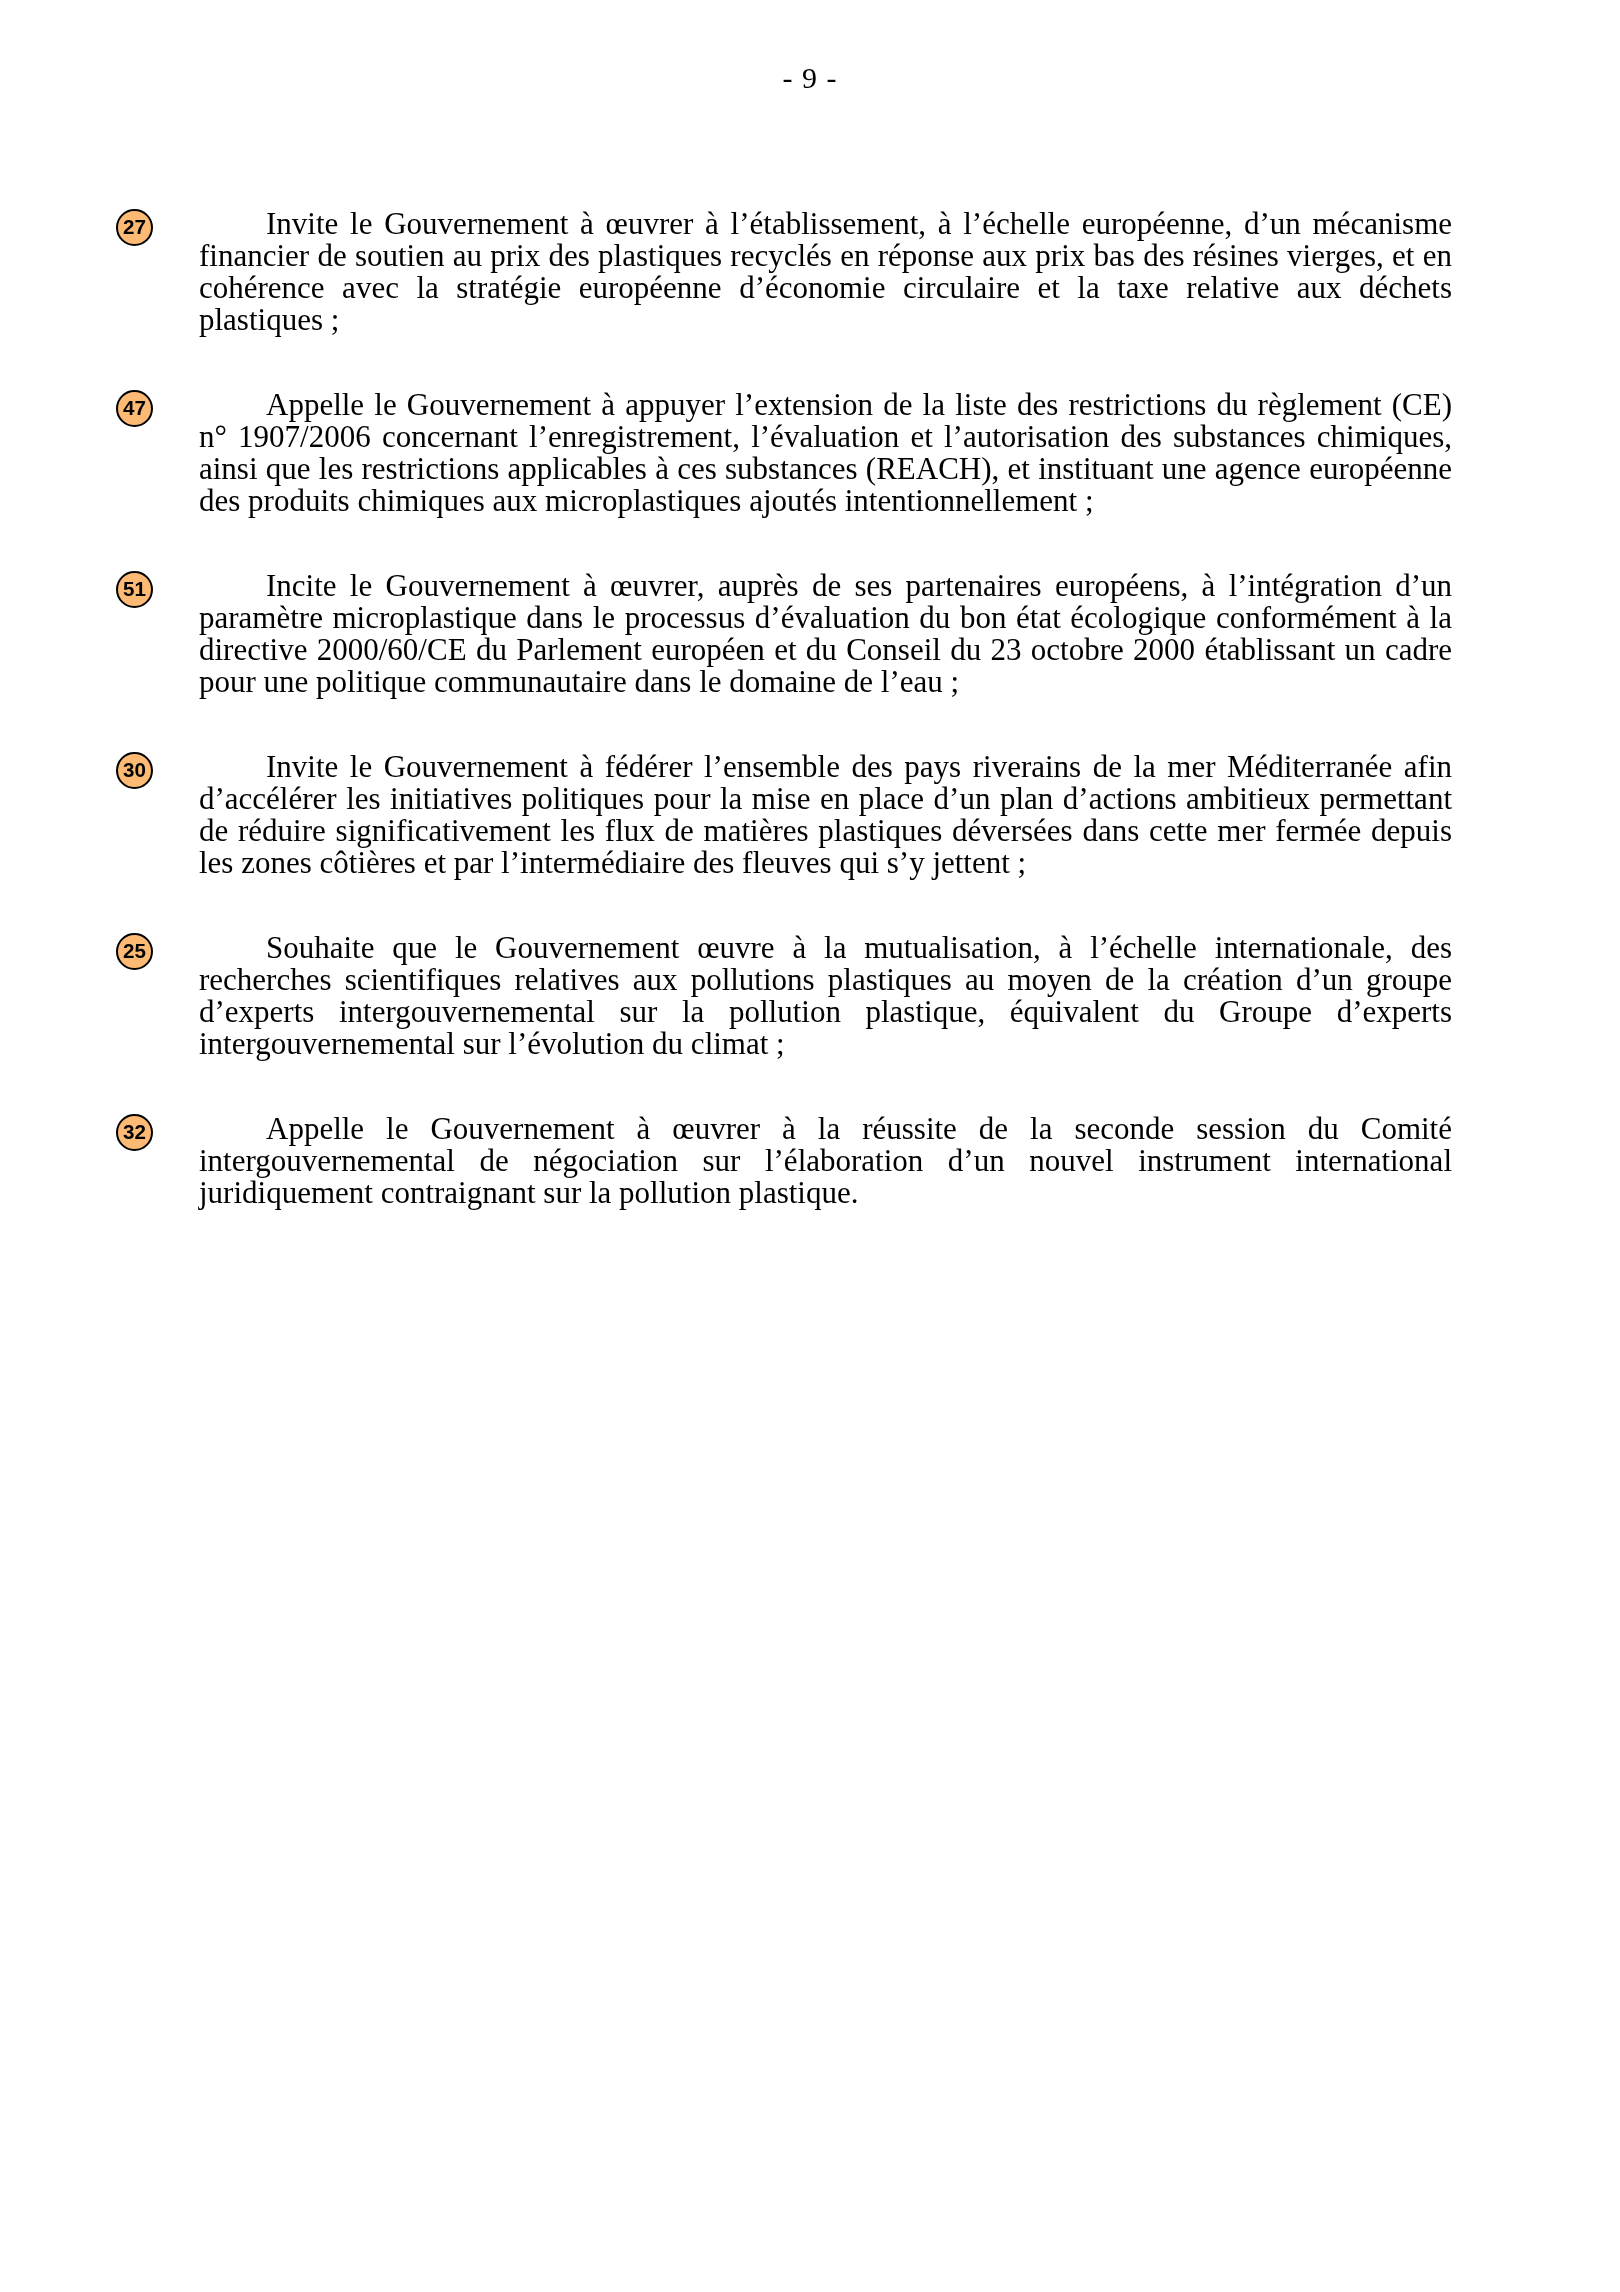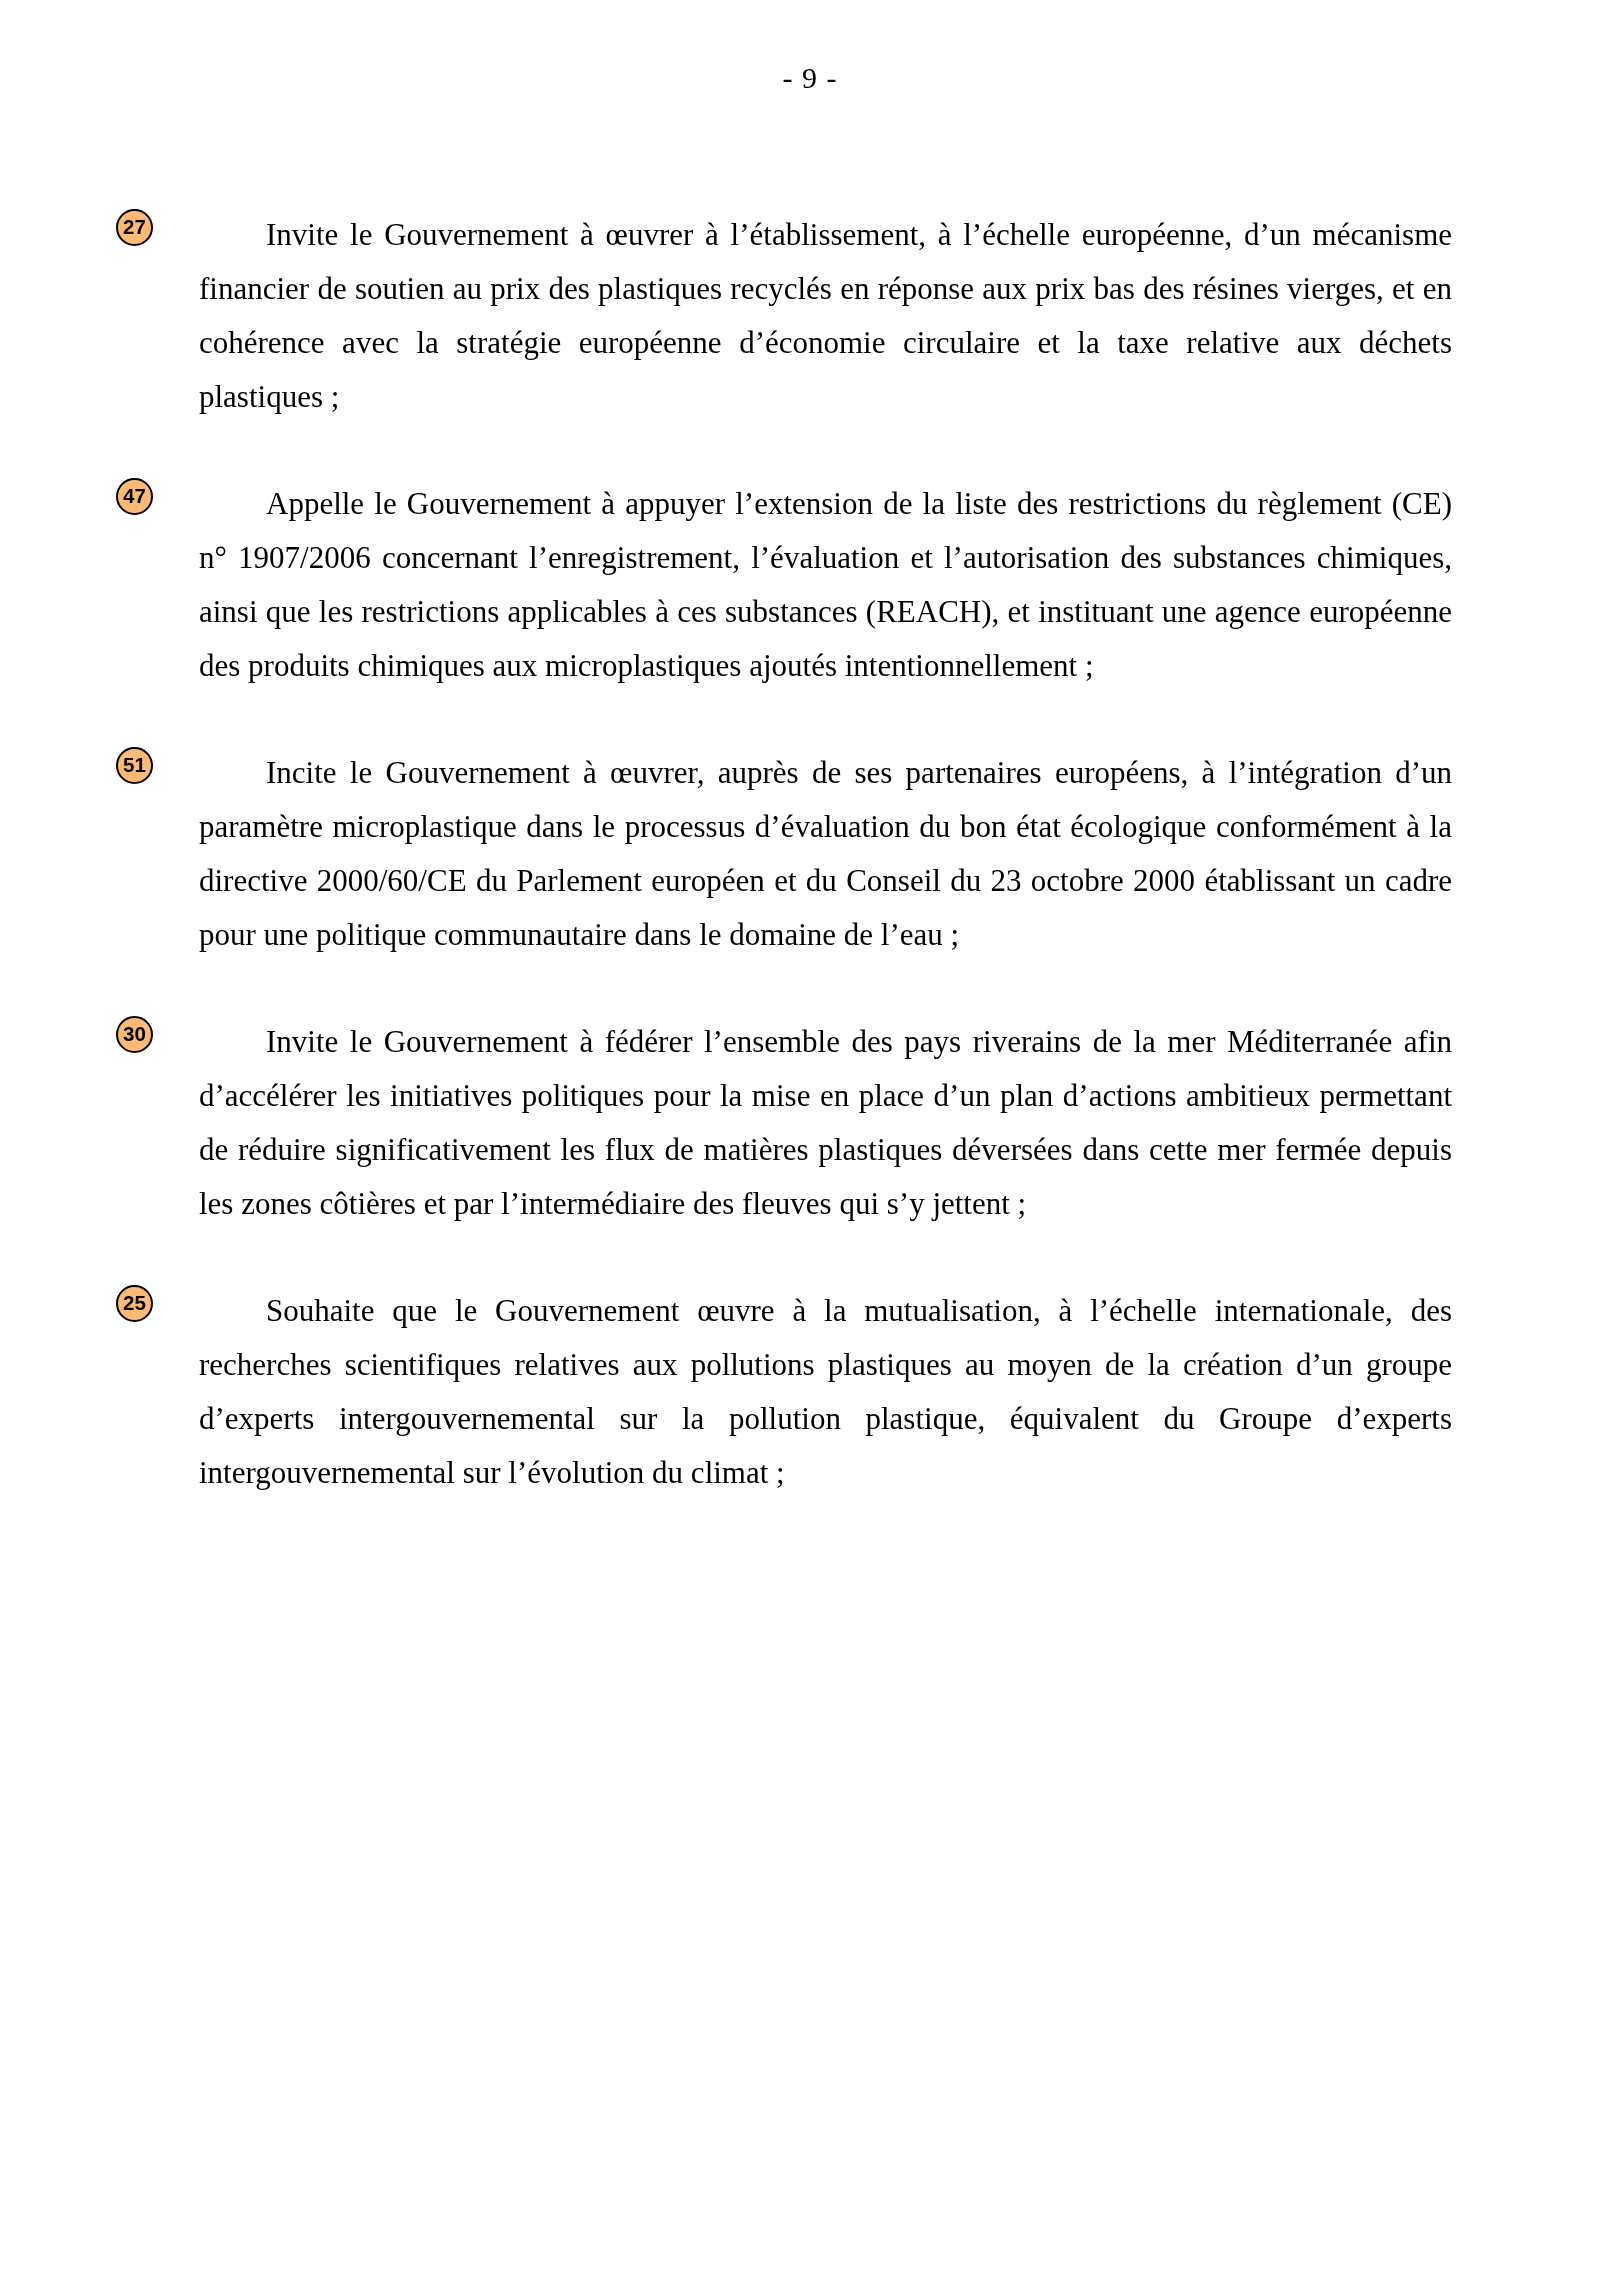--- a/index.html
+++ b/index.html
@@ -56,21 +56,21 @@
     justify-content: center;
     font-size: 20.6px;
     font-weight: bold;
     font-family: "Liberation Sans", sans-serif;
     line-height: 1;
     background: #fdba74;
   }
 
   .para p {
     font-size: 31px;
-    line-height: 54px;
+    line-height: 32px;
     text-align: justify;
     text-indent: 67px;
   }
 </style>
 </head>
 <body>
 
 <div class="page">
 
   <div class="page-number">- 9 -</div>
@@ -95,16 +95,20 @@
     <div class="para">
       <span class="marker">30</span>
       <p>Invite le Gouvernement à fédérer l’ensemble des pays riverains de la mer Méditerranée afin d’accélérer les initiatives politiques pour la mise en place d’un plan d’actions ambitieux permettant de réduire significativement les flux de matières plastiques déversées dans cette mer fermée depuis les zones côtières et par l’intermédiaire des fleuves qui s’y jettent ;</p>
     </div>
 
     <div class="para">
       <span class="marker">25</span>
       <p>Souhaite que le Gouvernement œuvre à la mutualisation, à l’échelle internationale, des recherches scientifiques relatives aux pollutions plastiques au moyen de la création d’un groupe d’experts intergouvernemental sur la pollution plastique, équivalent du Groupe d’experts intergouvernemental sur l’évolution du climat ;</p>
     </div>
 
+    <div class="para">
+      <span class="marker">32</span>
+      <p>Appelle le Gouvernement à œuvrer à la réussite de la seconde session du Comité intergouvernemental de négociation sur l’élaboration d’un nouvel instrument international juridiquement contraignant sur la pollution plastique.</p>
+    </div>
 
   </div>
 </div>
 
 
 </body></html>

